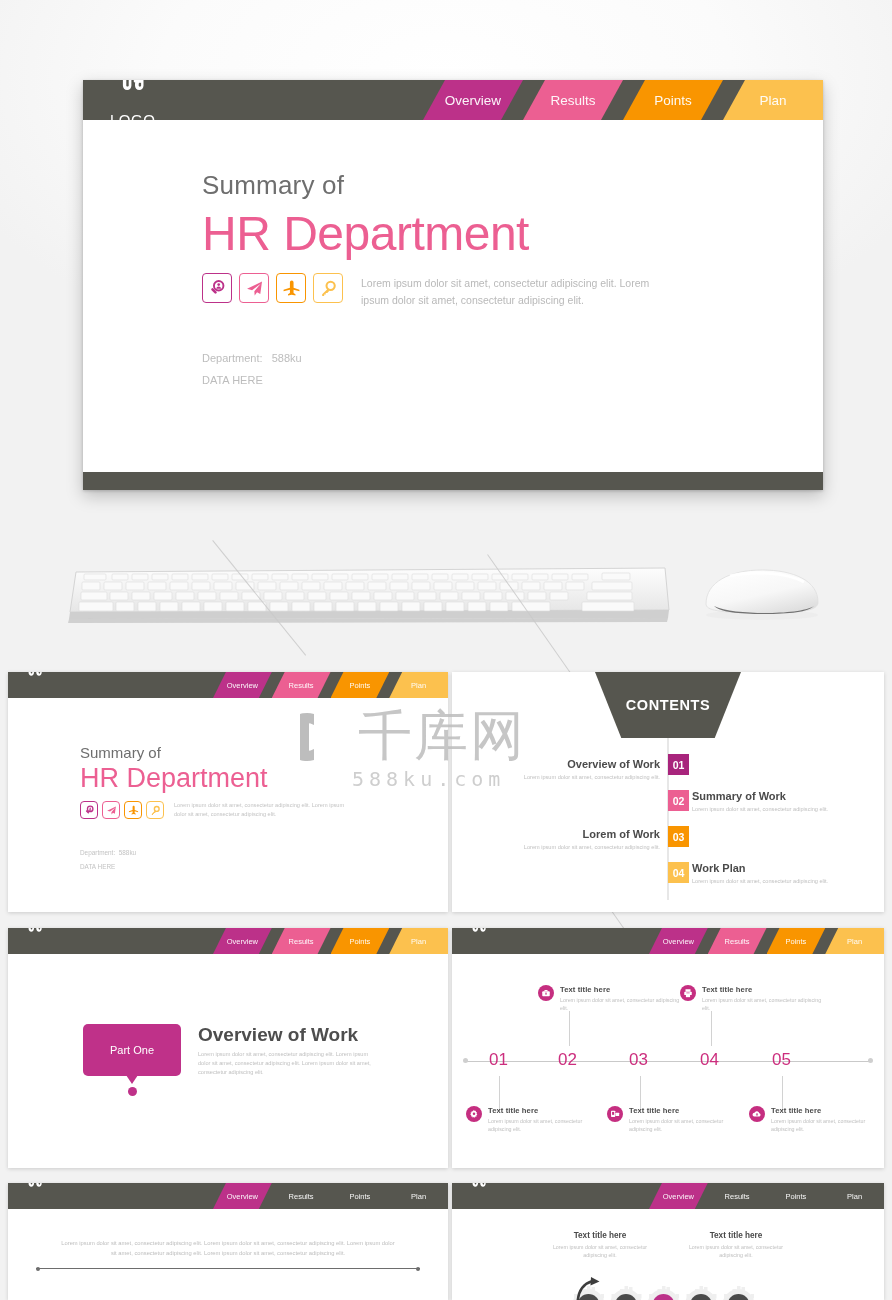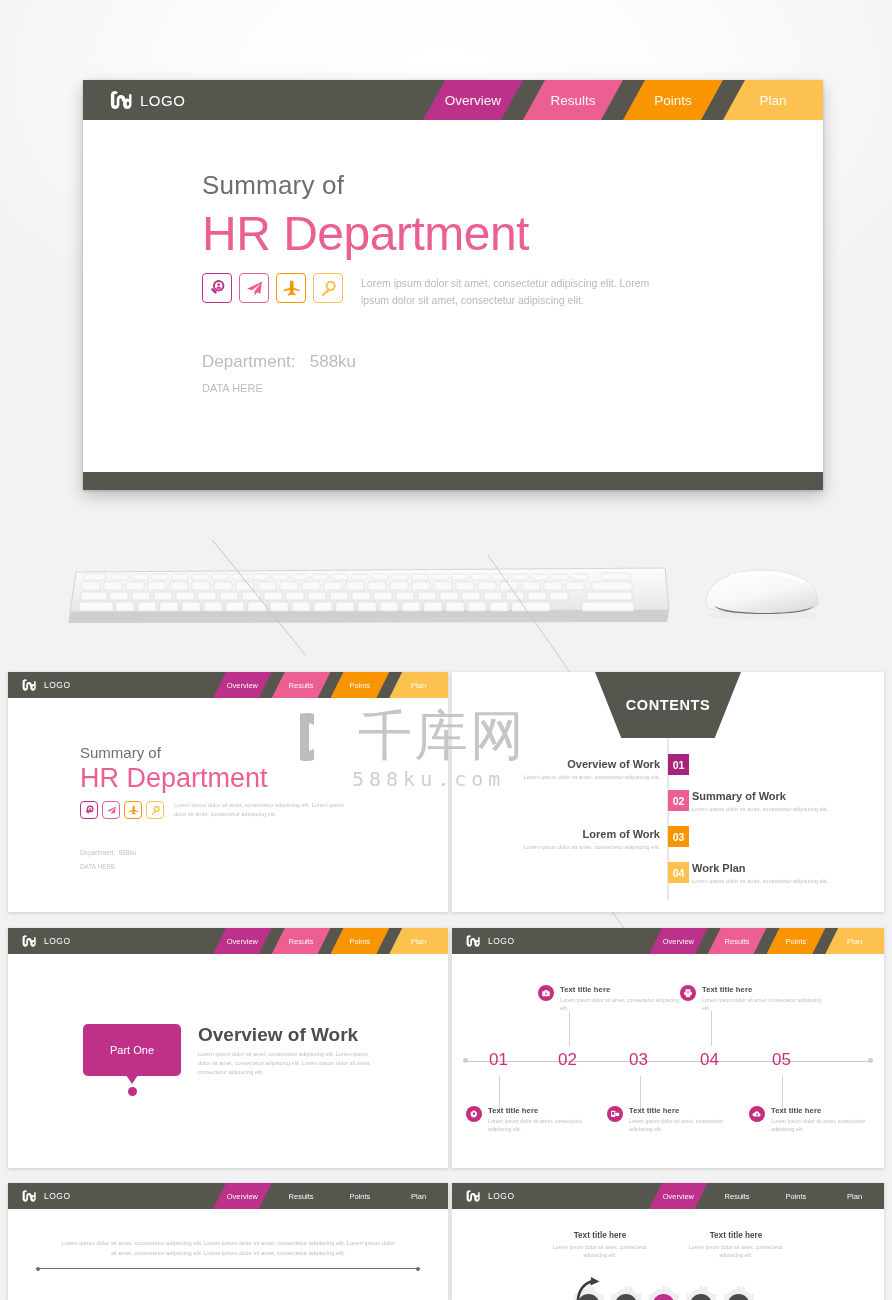--- a/index.html
+++ b/index.html
@@ -10,21 +10,21 @@
       radial-gradient(ellipse 520px 300px at 50% 6%, #ffffff 0%, #fbfbfb 55%, #f2f2f2 100%),
       linear-gradient(180deg,#f4f4f4 0%,#ffffff 40%,#f6f6f6 100%);
     position:relative; overflow:hidden;
     -webkit-font-smoothing:antialiased;
   }
 
   
   .slide { background:#fff; position:relative; overflow:hidden; }
 
   .navbar { position:relative; width:100%; background:#56564f; display:flex; align-items:center; overflow:hidden; }
-  .logo-wrap { display:flex; align-items:center; gap:8px; position:relative; z-index:4; }
+  .logo-wrap { display:flex; align-items:center; gap:21px; position:relative; z-index:4;flex-direction:column; }
   .logo-mark { position:relative; display:block; }
   .logo-text { color:#fff; letter-spacing:.5px; font-weight:400; }
   .navitems { position:absolute; right:0; top:0; height:100%; display:flex; }
   .navitem {
     position:relative; height:100%; display:flex; align-items:center; justify-content:center;
     color:#fff; text-align:center; }
   .navitem .slab {
     position:absolute; inset:0; z-index:0;
   }
   .navitem .lbl { position:relative; z-index:2; opacity:.95; }
@@ -186,21 +186,21 @@
             <svg width="19" height="19" viewBox="0 0 24 24">
                 <circle cx="14.7" cy="8.6" r="5.2" fill="none" stroke="#fcc14e" stroke-width="2.6"></circle>
                 <path d="M11.2 12.2 4 19.4v2.2h2.5v-2h2v-2h2l2.3-2.3z" fill="#fcc14e"></path>
               </svg>
           </div>
         </div>
         <div class="lorem" style="font-size:10.5px;width:305px;padding-top:2px;">Lorem ipsum dolor sit amet, consectetur adipiscing elit. Lorem ipsum dolor sit amet, consectetur adipiscing elit.</div>
       </div>
 
       <div style="margin-top:44px;">
-        <div class="meta" style="font-size:17px;">
+        <div class="meta" style="font-size:11px;">
           <span>Department:</span>
           &nbsp;&nbsp;<span>588ku</span>
         </div>
         <div class="meta" style="font-size:11px;margin-top:10px;">DATA HERE</div>
       </div>
     </div>
   </div>
   <div class="hero-foot"></div>
 </div>
 

